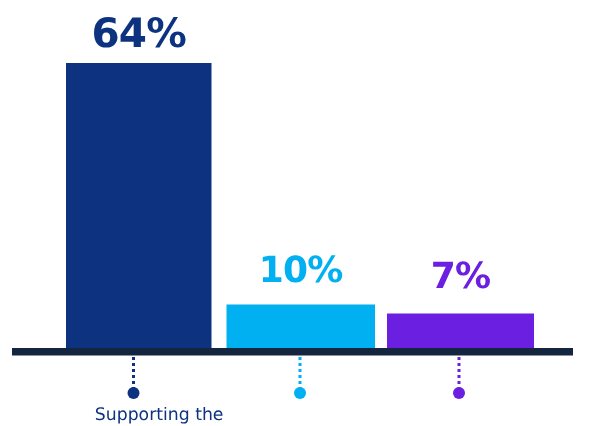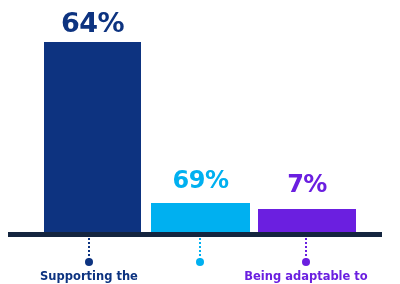--- a/index.html
+++ b/index.html
@@ -98,53 +98,52 @@
   }
   .dot-1 { left: 85px;  background: #0d3380; }
   .dot-2 { left: 196px; background: #00b0f0; }
   .dot-3 { left: 302px; background: #6b1fe0; }
 
   
   .cat-label {
     position: absolute;
     top: 270px;
     font-family: "DejaVu Sans", sans-serif;
-    font-weight: bold;
+    font-weight: normal;
     font-size: 11.5px;
     line-height: 13px;
-    text-align: center;
+    text-align: right;
     white-space: nowrap;
   }
   .cat-1 { left: 29px;  width: 120px; color: #0d3380; }
   .cat-2 { left: 144px; width: 112px; color: #00b0f0; }
   .cat-3 { left: 243px; width: 126px; color: #6b1fe0; }
 </style>
 </head>
 <body>
 
 <div id="chart-root">
 
   <div class="plot-area">
 
     <div class="bar bar-1"></div>
     <div class="bar bar-2"></div>
     <div class="bar bar-3"></div>
 
     <div class="value-label value-1">64%</div>
-    <div class="value-label value-2">69%</div>
+    <div class="value-label value-2">10%</div>
     <div class="value-label value-3">7%</div>
 
   </div>
 
   <div class="axis-line"></div>
 
   <div class="connector connector-1"></div>
   <div class="connector connector-2"></div>
   <div class="connector connector-3"></div>
 
   <div class="connector-dot dot-1"></div>
   <div class="connector-dot dot-2"></div>
   <div class="connector-dot dot-3"></div>
 
   <div class="cat-label cat-1">Supporting the</div>
-  <div class="cat-label cat-3">Being adaptable to</div>
 
 </div>
 
 </body></html>

